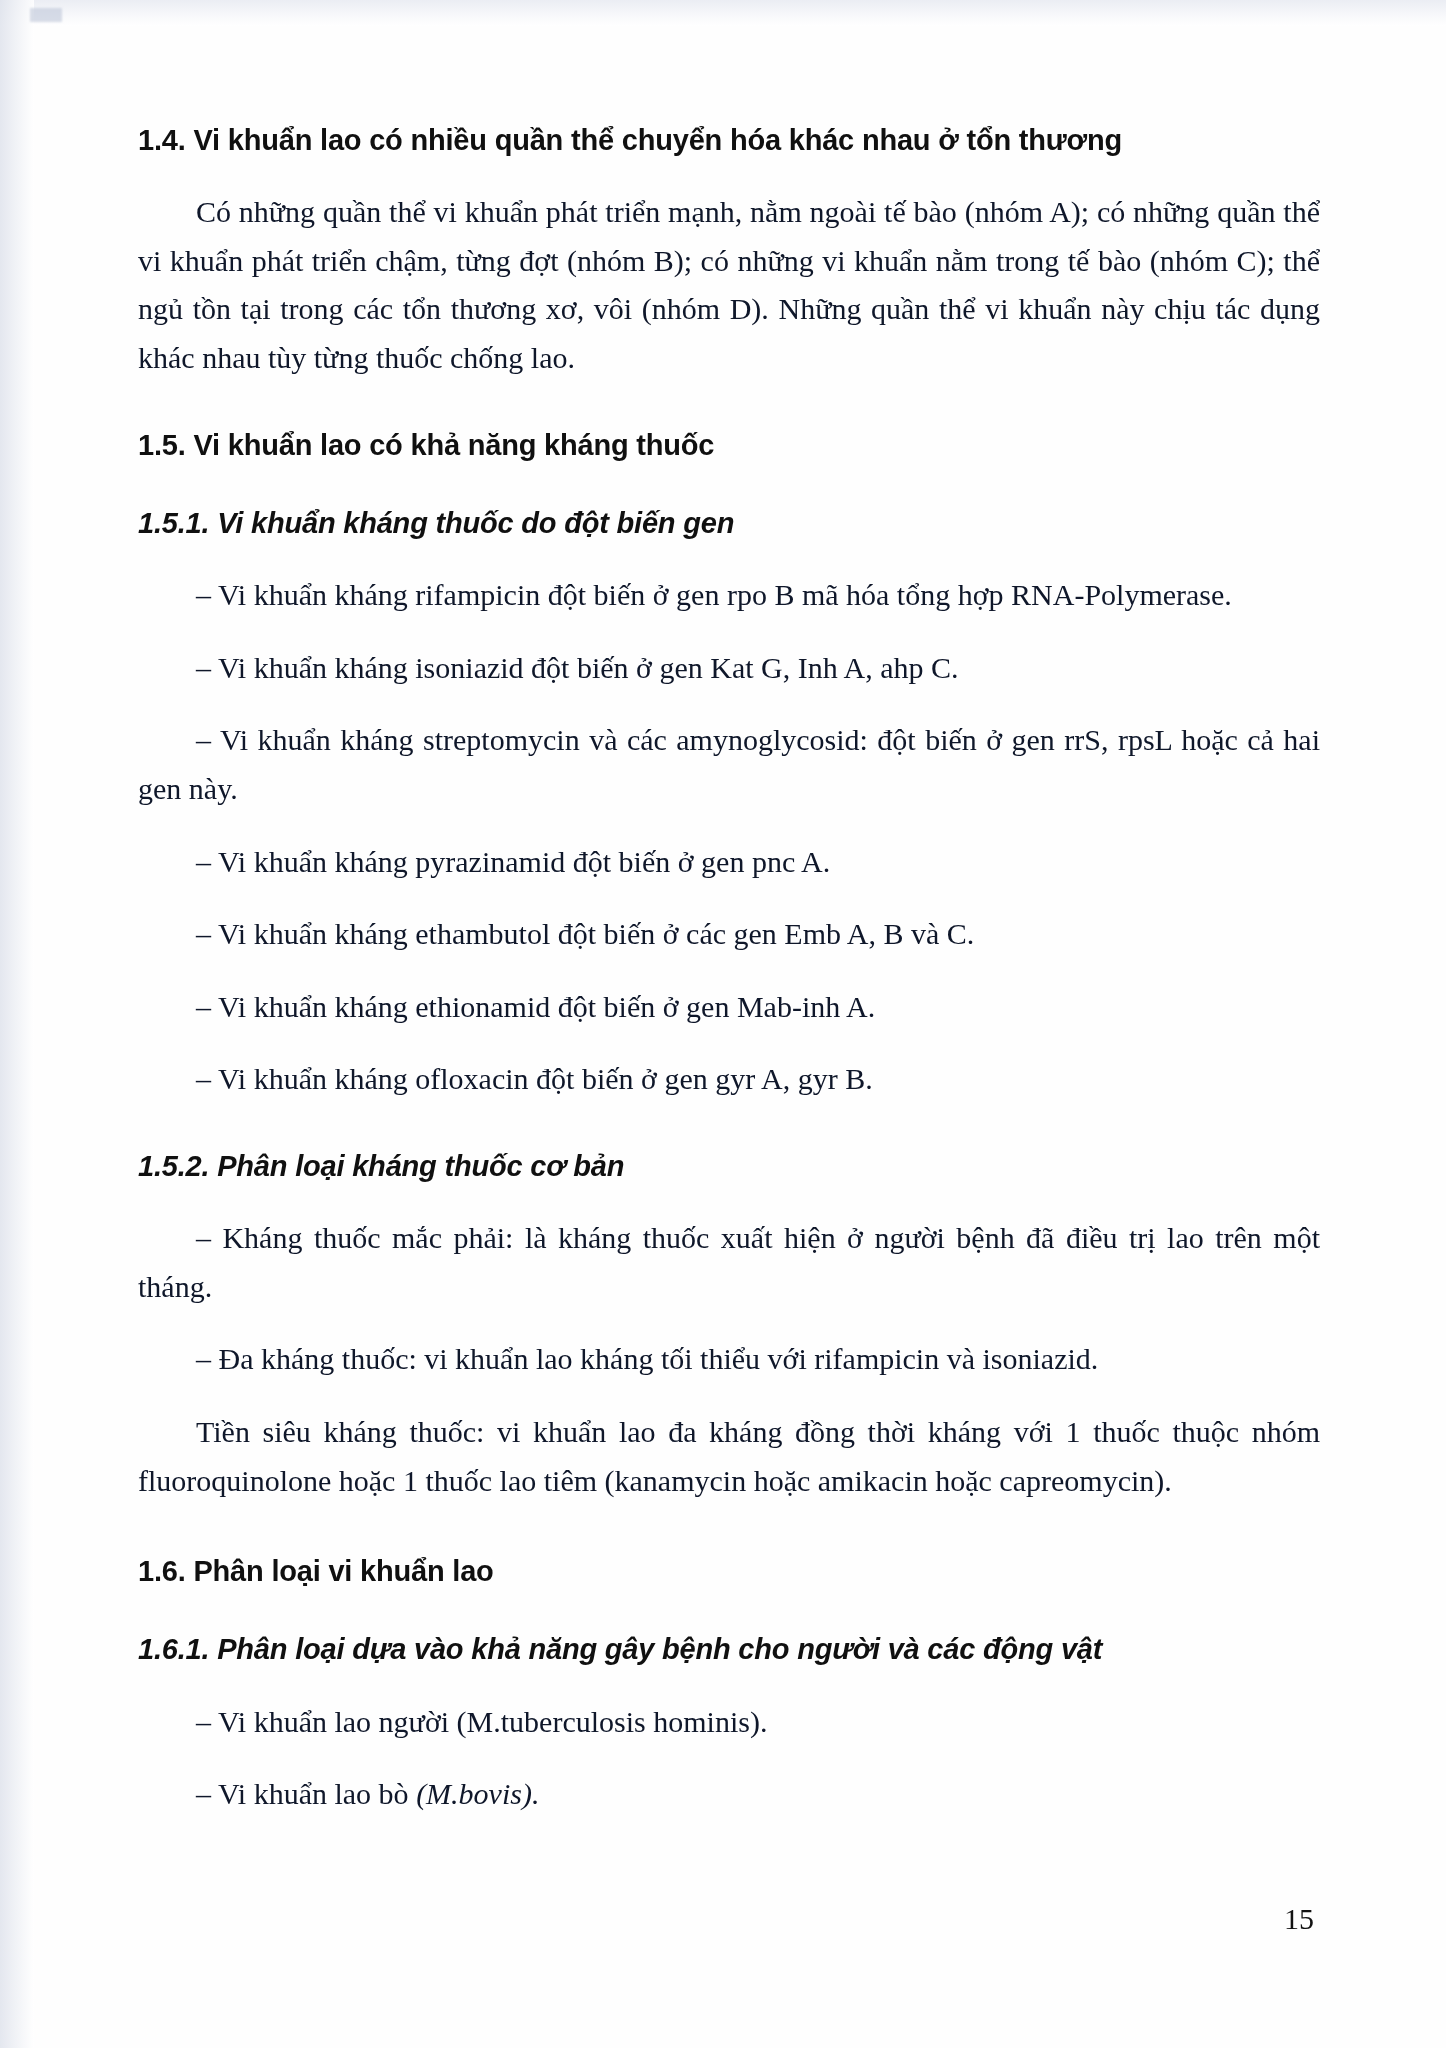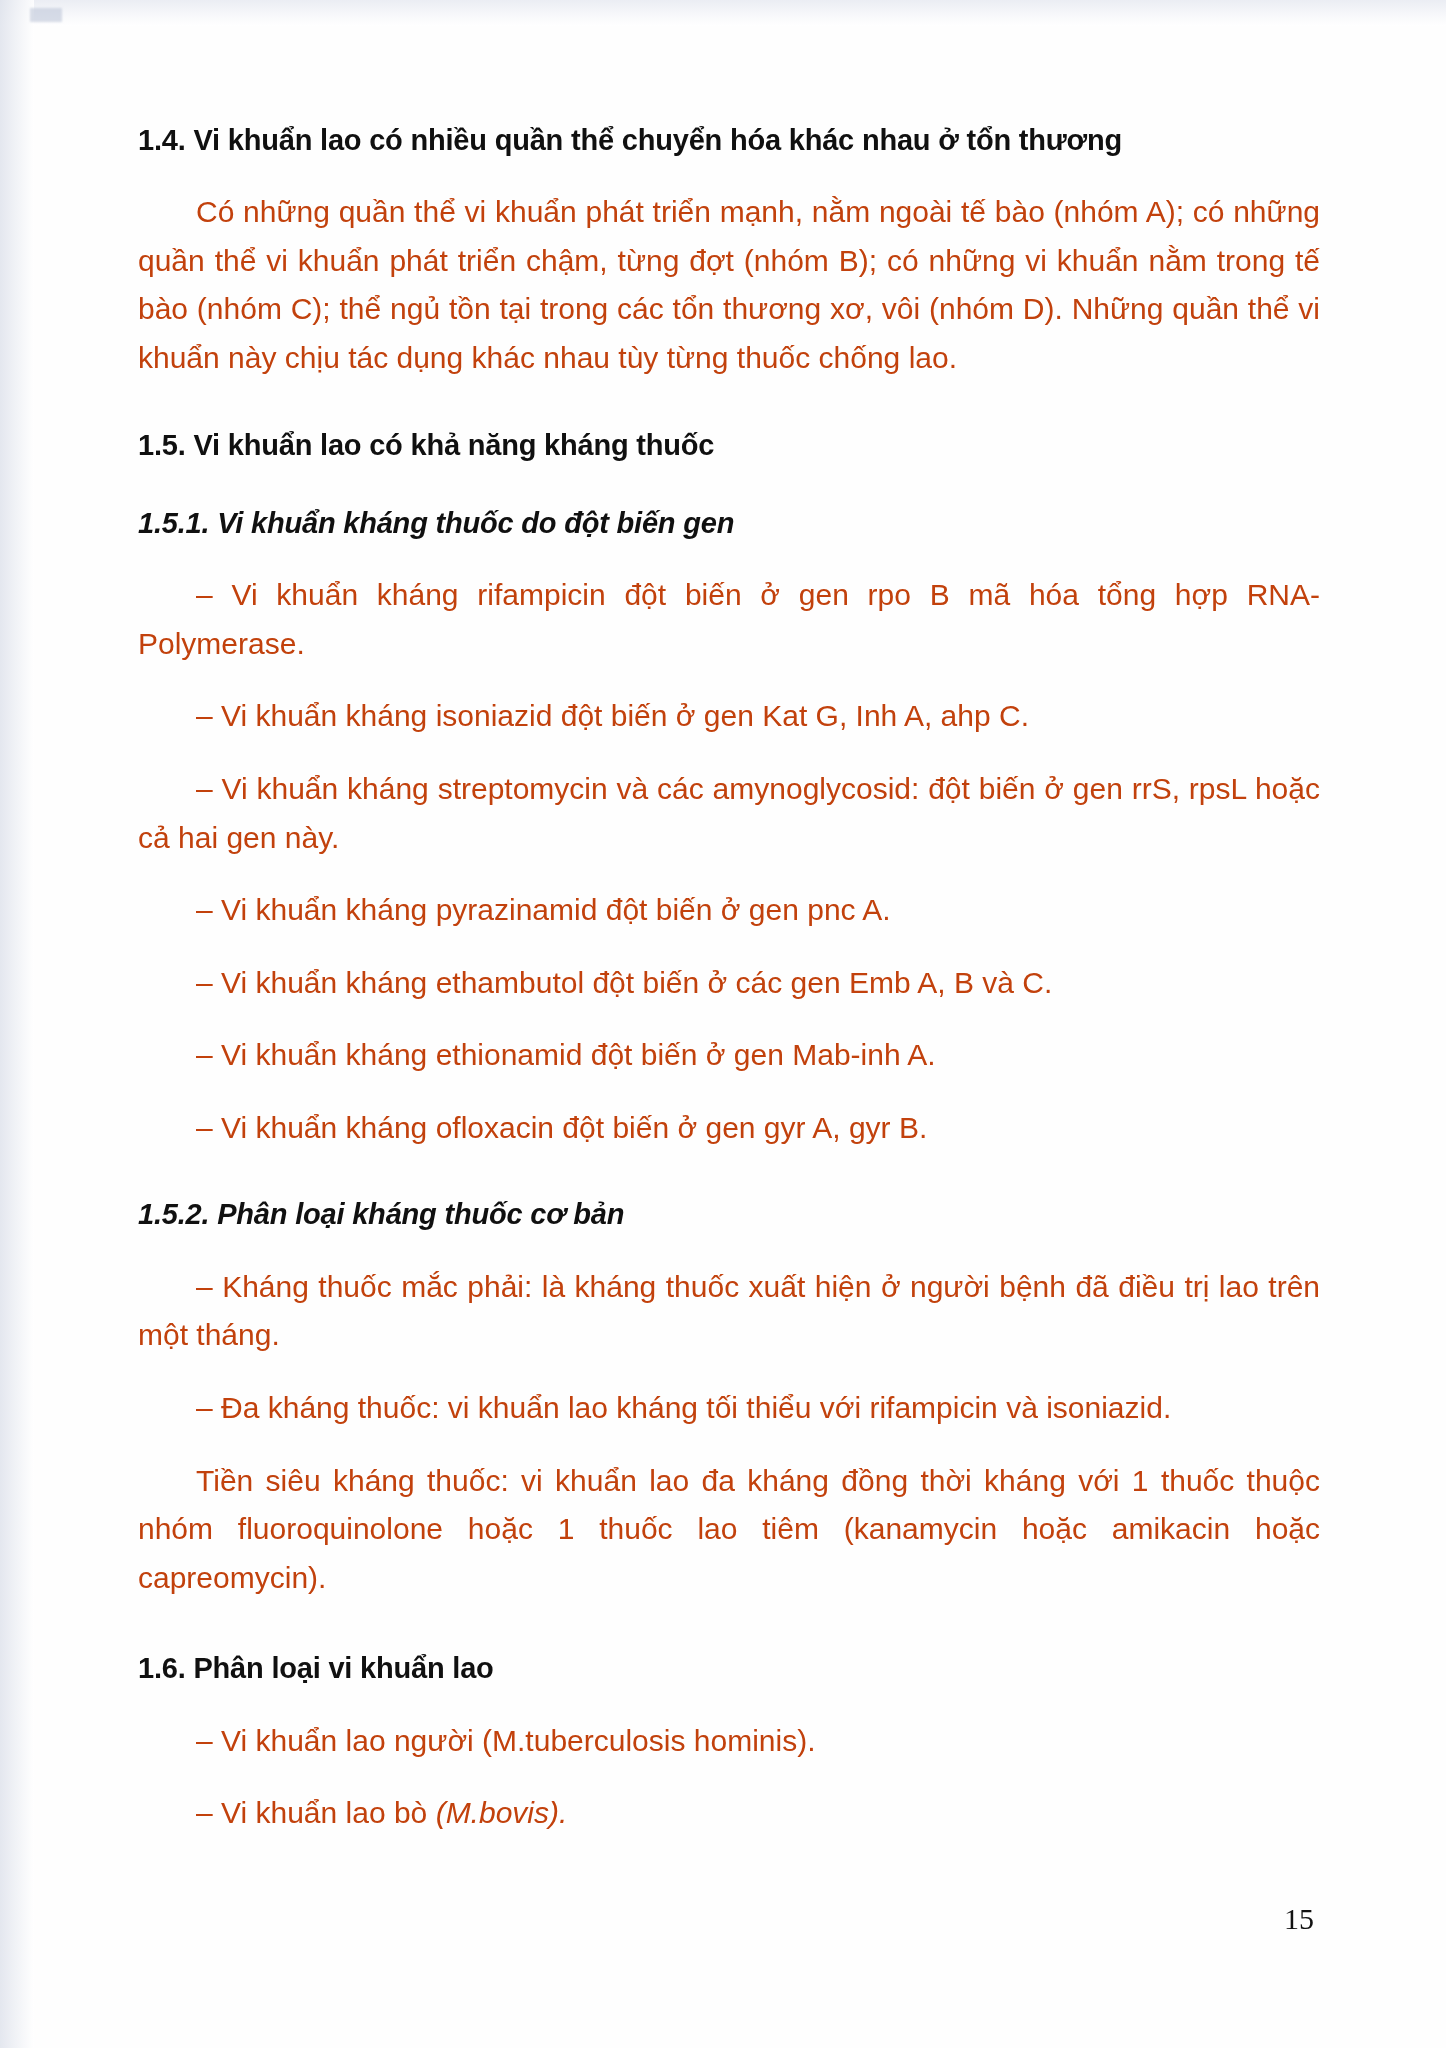--- a/index.html
+++ b/index.html
@@ -57,23 +57,23 @@
   .h-sans-italic {
     font-family: "Liberation Sans", sans-serif;
     font-weight: bold;
     font-style: italic;
     font-size: 29px;
     color: #101010;
     letter-spacing: -0.2px;
     line-height: 1.25;
   }
   .body-text {
-    font-family: Liberation Sans, sans-serif;
+    font-family: Liberation Serif, serif;
     font-size: 30px;
-    color: #c2410c;
+    color: #0f172a;
     line-height: 1.62;
     text-align: justify;
     text-justify: inter-word;
     margin: 0;
   }
   .body-text.indent {
     text-indent: 58px;
   }
   .para-gap-sm { margin-top: 24px; }
   .para-gap-md { margin-top: 30px; }
@@ -124,20 +124,21 @@
     <p class="body-text indent para-gap-sm">– Vi khuẩn kháng ofloxacin đột biến ở gen gyr A, gyr B.</p>
 
     <div class="h-sans-italic sec-1-5-2">1.5.2. Phân loại kháng thuốc cơ bản</div>
 
     <p class="body-text indent para-gap-md">– Kháng thuốc mắc phải: là kháng thuốc xuất hiện ở người bệnh đã điều trị lao trên một tháng.</p>
     <p class="body-text indent para-gap-sm">– Đa kháng thuốc: vi khuẩn lao kháng tối thiểu với rifampicin và isoniazid.</p>
     <p class="body-text indent para-gap-sm">Tiền siêu kháng thuốc: vi khuẩn lao đa kháng đồng thời kháng với 1 thuốc thuộc nhóm fluoroquinolone hoặc 1 thuốc lao tiêm (kanamycin hoặc amikacin hoặc capreomycin).</p>
 
     <div class="h-sans sec-1-6">1.6. Phân loại vi khuẩn lao</div>
 
+    <div class="h-sans-italic sec-1-6-1">1.6.1. Phân loại dựa vào khả năng gây bệnh cho người và các động vật</div>
 
     <p class="body-text indent para-gap-md">– Vi khuẩn lao người (M.tuberculosis hominis).</p>
 
     <p class="body-text indent para-gap-sm">
       <span>– Vi khuẩn lao bò </span><span class="ital">(M.bovis).</span>
     </p>
 
   </div>
 
   <div class="page-number">15</div>

